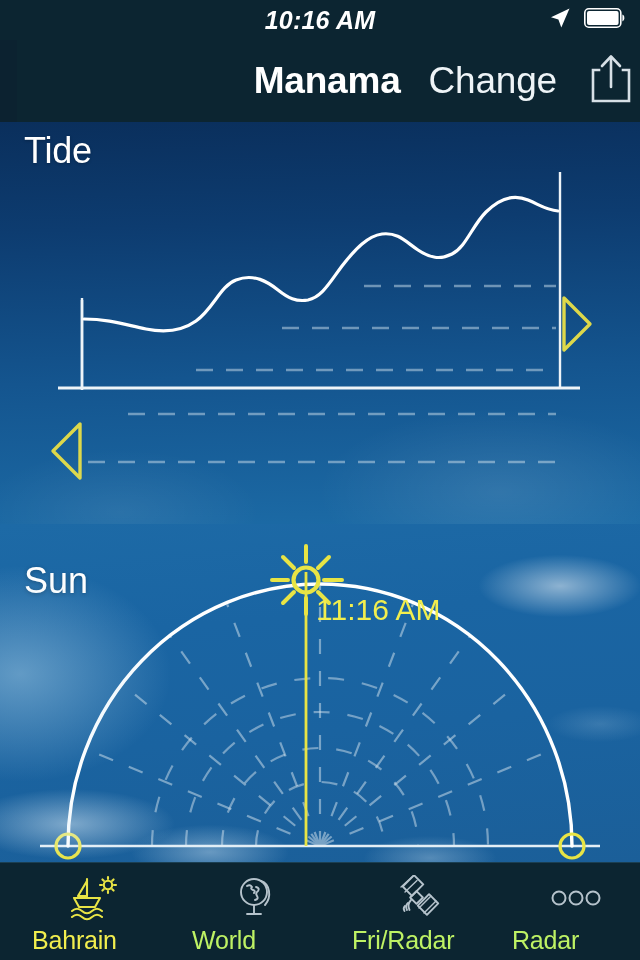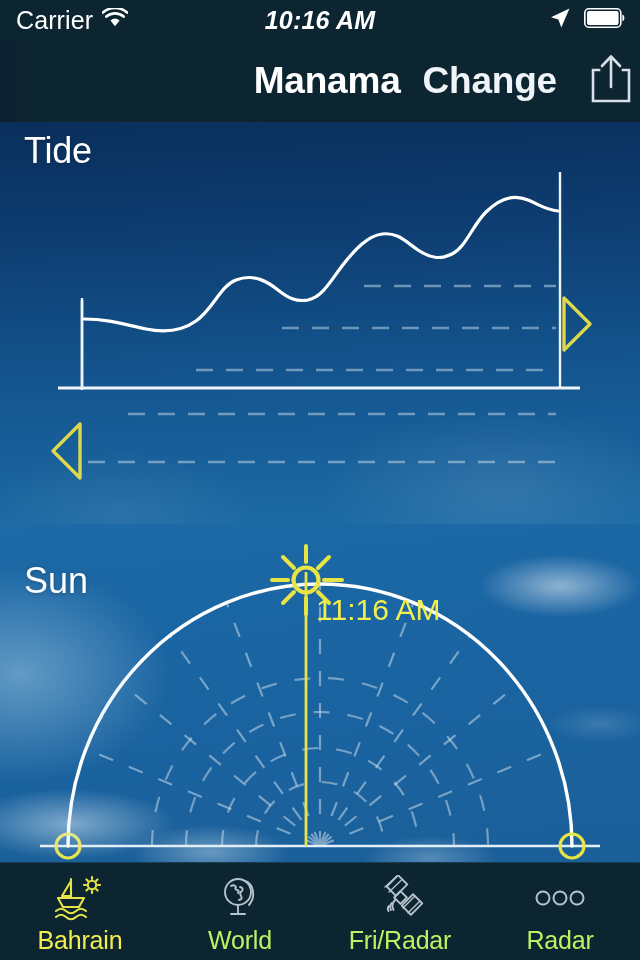--- a/index.html
+++ b/index.html
@@ -28,21 +28,21 @@
   
   .navbar {
     position:absolute; left:17px; top:40px; width:640px; height:82px;
     background:#0c2531;
     display:flex; align-items:center; justify-content:flex-end;
   }
   .nav-title {
     color:#ffffff; font-size:37px; font-weight:bold; letter-spacing:-0.2px;
   }
   .nav-change {
-    color:#eef4f7; font-size:37px; font-weight:bold; margin-left:22px; letter-spacing:-0.2px;
+    color:#eef4f7; font-size:37px; font-weight:normal; margin-left:28px; letter-spacing:-0.2px;
   }
   .nav-share { margin-left:30px; margin-right:22px; display:flex; align-items:center; }
 
   
   .tide-panel {
     position:absolute; left:0; top:122px; width:640px; height:402px;
     background:linear-gradient(178deg,#0a2f5c 0%, #0d3c70 26%, #14558f 62%, #1c6ba6 100%);
     overflow:hidden;
   }
   .tide-panel:after{
@@ -88,43 +88,33 @@
   svg.sun-svg { position:absolute; left:0; top:0; width:640px; height:338px; }
   .sun-time-txt { fill:#f2ee4e; font-family:"Liberation Sans",sans-serif; font-size:30px; }
 
   
   .tabbar {
     position:absolute; left:0; bottom:0; width:640px; height:98px;
     background:#0c2531; display:flex;
     border-top:1px solid #1b3f52;
   }
   .tab {
-    flex:1; display:flex; flex-direction:column; align-items:center; justify-content:center;
-    gap:5px; padding-top:6px;
+    flex:1; display:flex; flex-direction:column; justify-content:center;
+    gap:5px; padding-top:6px;margin-left:32px;
   }
   .tab-icon { height:46px; display:flex; align-items:center; justify-content:center; }
   .tab-label { font-size:25px; letter-spacing:-0.2px; color:#bef264; }
   .tab.active .tab-label { color:#f2ee4e; }
 </style>
 </head>
 <body>
 
 <div id="app">
 
   <div class="statusbar">
-    <div class="sb-left">
-      <span class="sb-carrier">Carrier</span>
-      <span>
-        <svg width="26" height="20" viewBox="0 0 26 20">
-          <path d="M13 18.2 L8.4 12.4 A7.4 7.4 0 0 1 17.6 12.4 Z" fill="#fff"></path>
-          <path d="M4.3 8.6 A13.2 13.2 0 0 1 21.7 8.6" stroke="#fff" stroke-width="2.6" fill="none" stroke-linecap="round"></path>
-          <path d="M0.9 4.5 A18.5 18.5 0 0 1 25.1 4.5" stroke="#fff" stroke-width="2.6" fill="none" stroke-linecap="round"></path>
-        </svg>
-      </span>
-    </div>
     <div class="sb-center">10:16 AM</div>
     <div class="sb-right">
       <span>
         <svg width="24" height="24" viewBox="0 0 24 24">
           <path d="M21.5 2.5 L3 11.2 L10.4 13.6 L13.3 21.4 Z" fill="#fff"></path>
         </svg>
       </span>
       <span>
         <svg width="42" height="20" viewBox="0 0 42 20">
           <rect x="0.8" y="0.8" width="36" height="18.4" rx="4" ry="4" fill="none" stroke="#fff" stroke-width="1.6"></rect>

